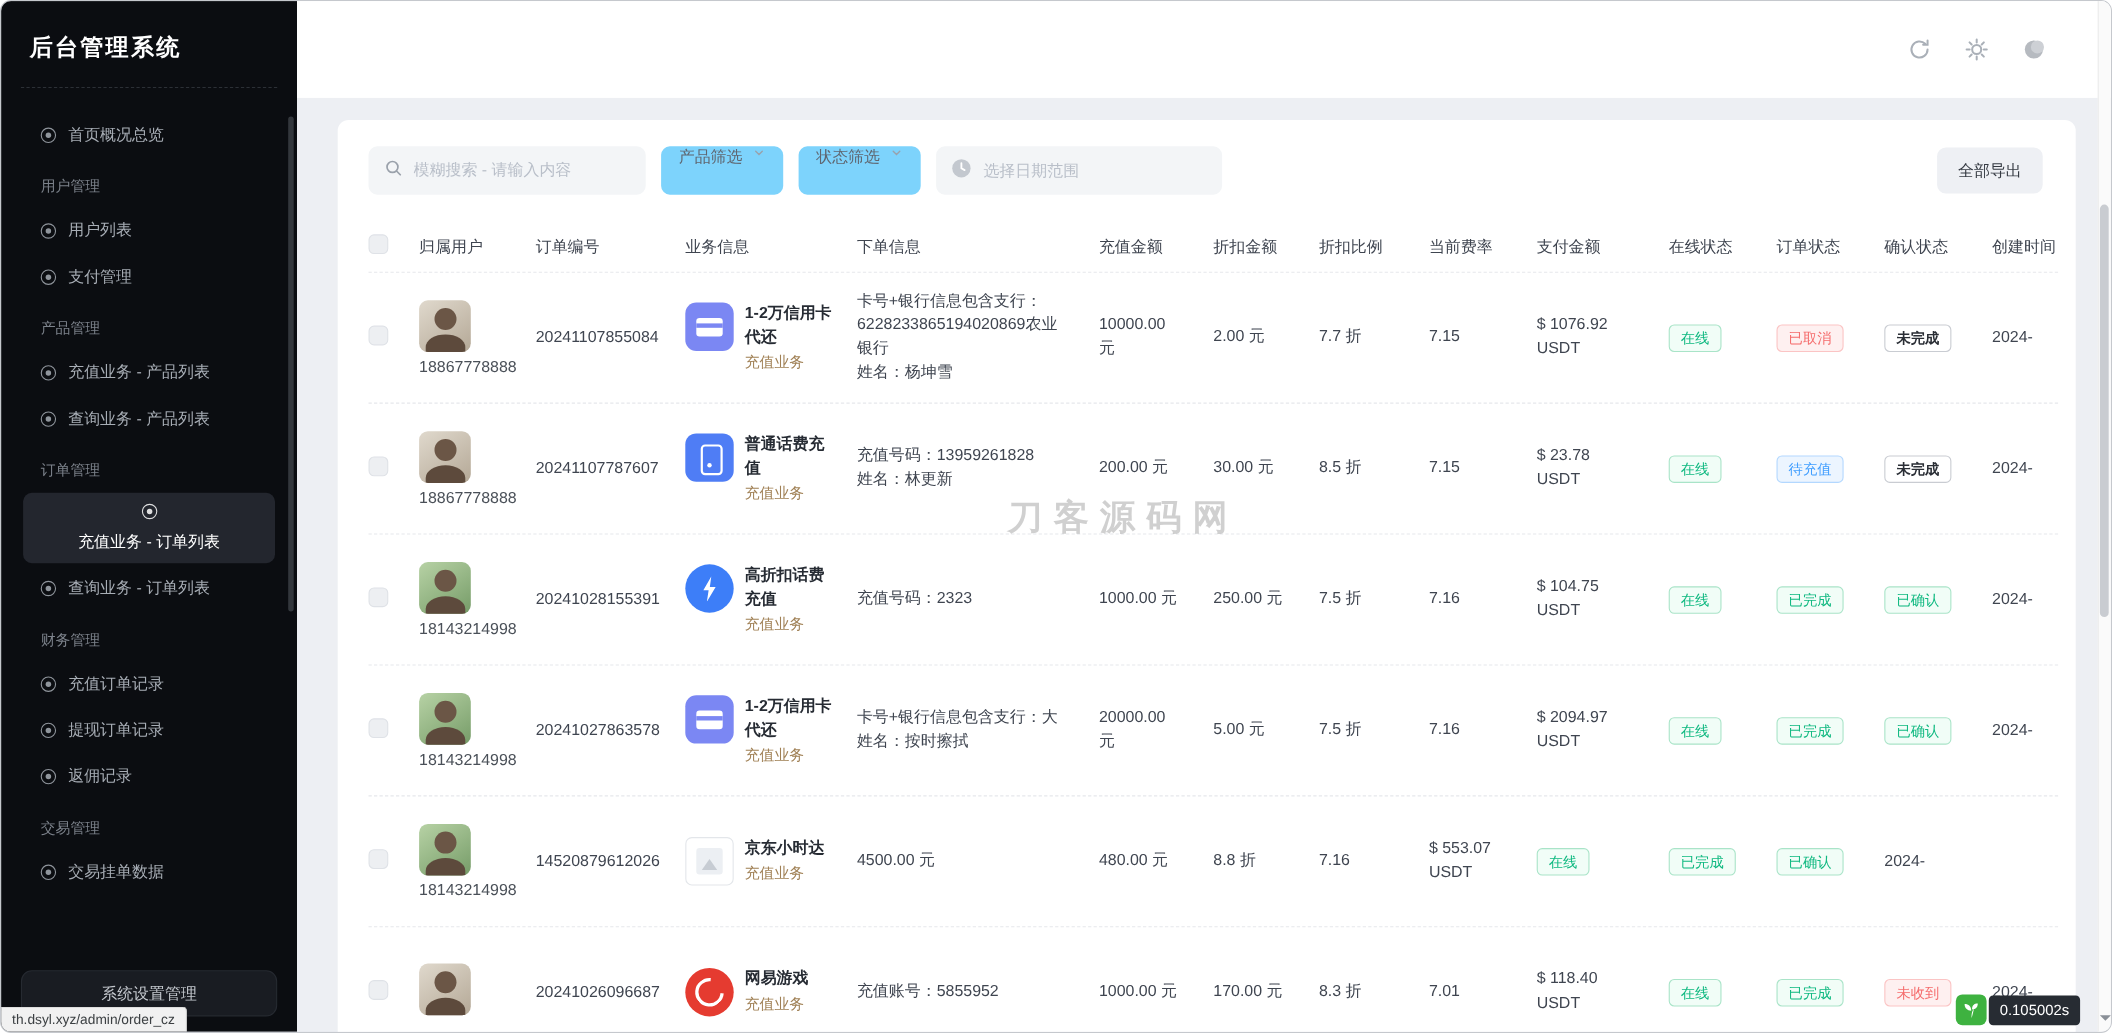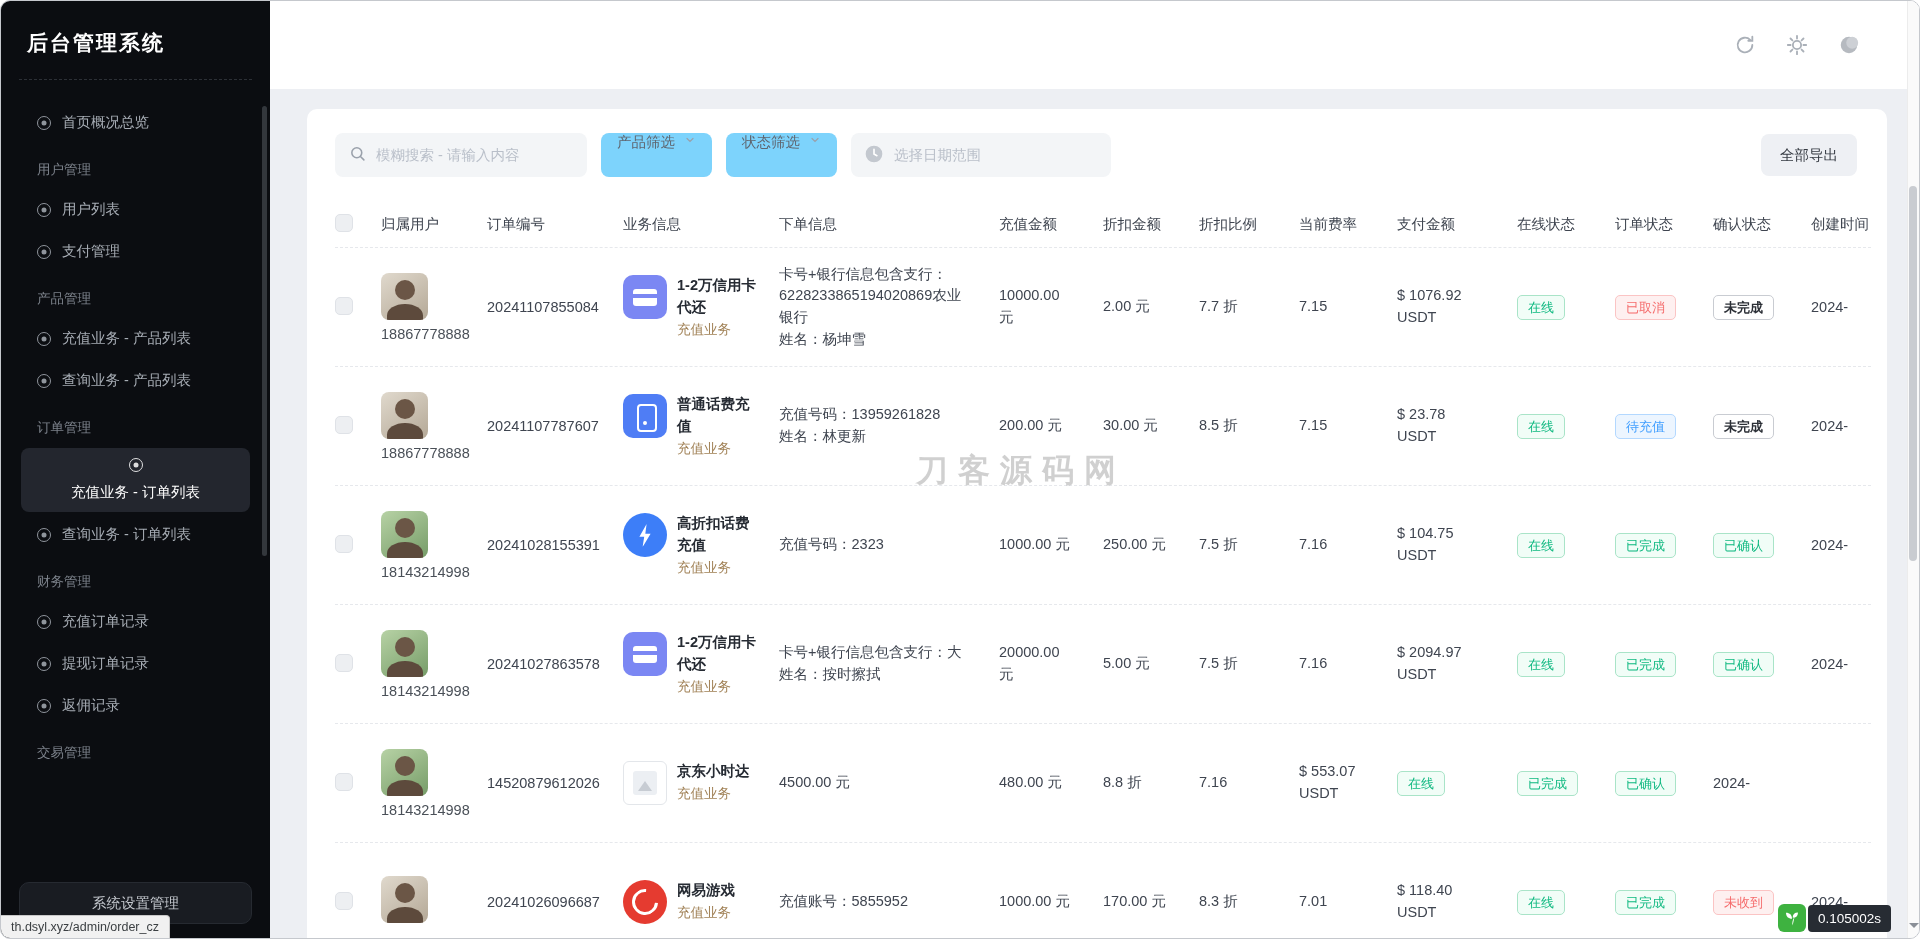--- a/index.html
+++ b/index.html
@@ -180,20 +180,24 @@
       </div>
       <div class="menu-item">
         <span class="dot-icon"></span>
         <span>提现订单记录</span>
       </div>
       <div class="menu-item">
         <span class="dot-icon"></span>
         <span>返佣记录</span>
       </div>
       <div class="menu-group">交易管理</div>
+      <div class="menu-item">
+        <span class="dot-icon"></span>
+        <span>交易挂单数据</span>
+      </div>
     </nav>
     <div class="sidebar-scroll-thumb"></div>
     <div class="sidebar-footer-btn">系统设置管理</div>
   </aside>
 
   <div class="main">
     <header class="topbar">
       <span class="icon-btn">
         <svg width="22" height="22" viewBox="0 0 24 24" fill="none" stroke="#aab0b8" stroke-width="2" stroke-linecap="round">
             <path d="M20 12a8 8 0 1 1-2.34-5.66"></path>

